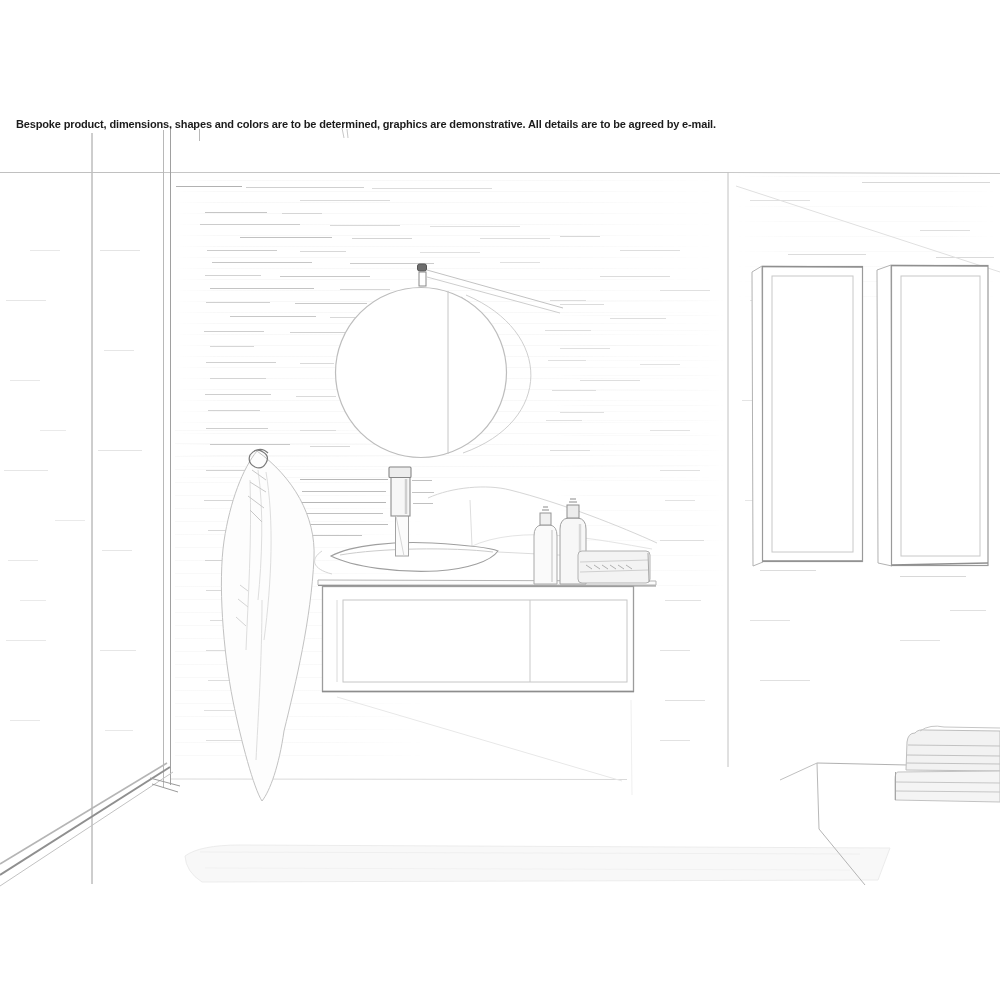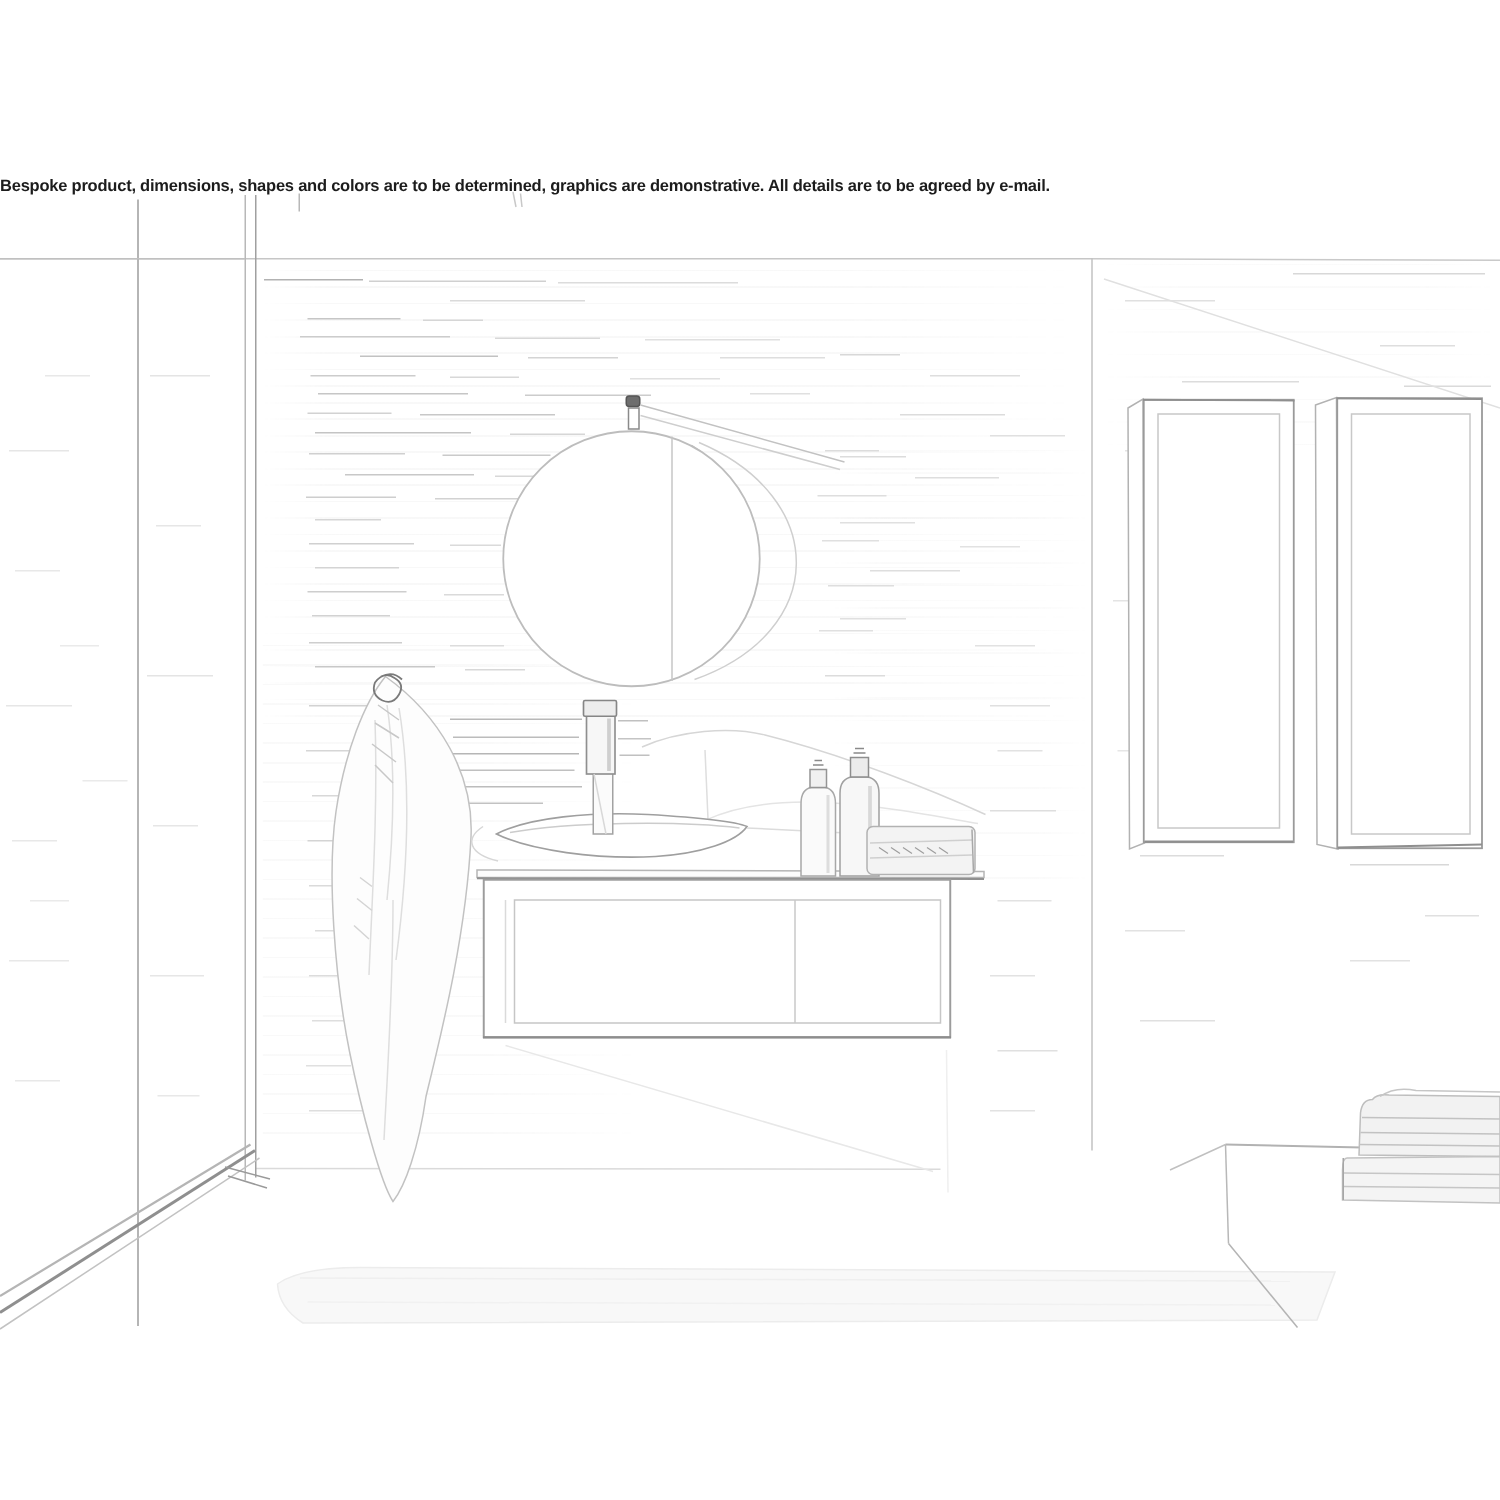--- a/index.html
+++ b/index.html
@@ -1,18 +1,18 @@
 <!DOCTYPE html>
 <html><head>
 <meta charset="utf-8">
 <style>
   html,body{margin:0;padding:0;background:#ffffff;}
   #canvas{position:relative;width:1000px;height:1000px;background:#ffffff;overflow:hidden;
           font-family:"Liberation Sans", sans-serif;}
-  #disclaimer{position:absolute;left:0;top:118px;font-size:11px;font-weight:bold;
+  #disclaimer{position:absolute;left:16px;top:118px;font-size:11px;font-weight:bold;
               color:#1c1c1c;letter-spacing:-0.15px;white-space:nowrap;}
   .tex{position:absolute;pointer-events:none;}
   .t1{background:repeating-linear-gradient(to bottom, rgba(120,120,120,0.05) 0 1px, transparent 1px 11px);
       -webkit-mask-image:linear-gradient(to right, transparent 0,#000 8%,#000 72%,transparent 100%);
       mask-image:linear-gradient(to right, transparent 0,#000 8%,#000 72%,transparent 100%);}
   .t2{background:repeating-linear-gradient(to bottom, rgba(120,120,120,0.045) 0 1px, transparent 1px 13px);
       -webkit-mask-image:linear-gradient(to right,#000 0,#000 60%,transparent 100%);
       mask-image:linear-gradient(to right,#000 0,#000 60%,transparent 100%);}
   .t3{background:repeating-linear-gradient(to bottom, rgba(120,120,120,0.035) 0 1px, transparent 1px 15px);
       -webkit-mask-image:linear-gradient(to right, transparent 0,#000 20%,#000 80%,transparent 100%);

